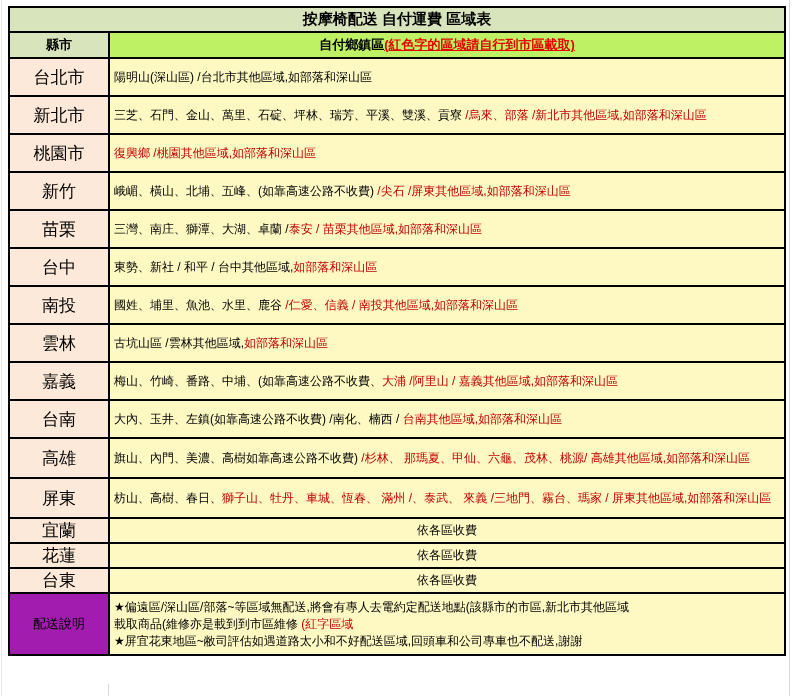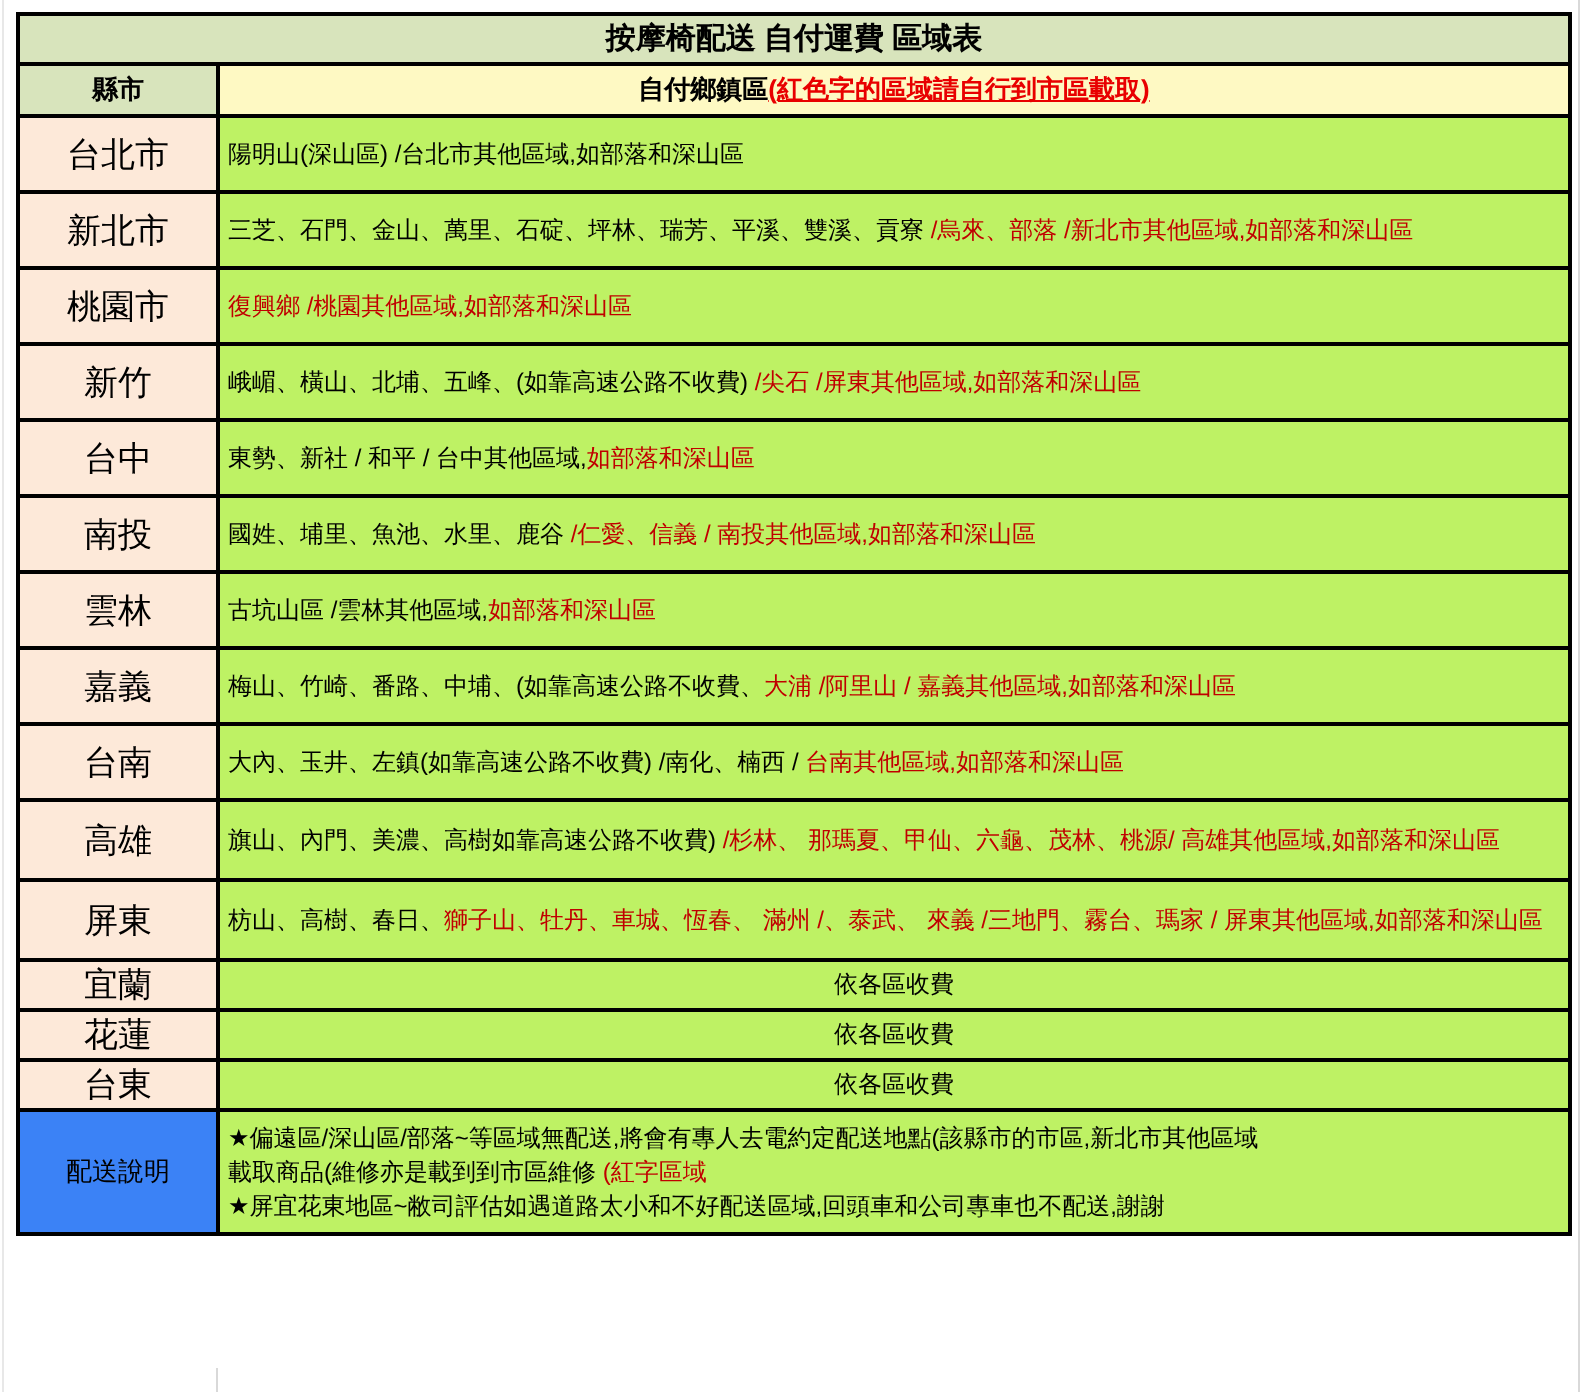--- a/index.html
+++ b/index.html
@@ -12,24 +12,24 @@
   col.c-label{width:100px;}
   tr.r-title{height:25px;}
   tr.r-header{height:26px;}
   tr.r-county{height:38px;}
   tr.r-tall{height:40px;}
   tr.r-short{height:19px;}
   tr.r-note1{height:62px;}
   tr.r-note2{height:39px;}
   td.title-cell{background:#d8e4bc;text-align:center;font-weight:bold;font-size:15px;color:#000;}
   td.header-label{background:#d8e4bc;text-align:center;font-weight:bold;font-size:13px;color:#000;}
-  td.header-zone{background:#fef9c3;text-align:center;font-weight:bold;font-size:13px;color:#000;}
+  td.header-zone{background:#bef264;text-align:center;font-weight:bold;font-size:13px;color:#000;}
   td.county-label{background:#fde9d9;text-align:center;font-size:17px;color:#000;padding:0 2px;}
-  td.note-label{background:#3b82f6;text-align:center;font-size:13px;color:#000;padding:0 2px;}
-  td.zone-cell{background:#bef264;font-size:12px;color:#000;padding:1px 4px;line-height:15px;vertical-align:middle;word-break:break-all;}
+  td.note-label{background:#a21caf;text-align:center;font-size:13px;color:#000;padding:0 2px;}
+  td.zone-cell{background:#fef9c3;font-size:12px;color:#000;padding:1px 4px;line-height:15px;vertical-align:middle;word-break:break-all;}
   td.zone-center{text-align:center;}
   .seg-red{color:#c00000;}
   .hdr-red{color:#e80000;text-decoration:underline;}
   .note-line{display:block;line-height:17px;}
 </style>
 </head>
 <body>
 
 <div class="sheet">
   <div class="gridline-left"></div>
@@ -57,20 +57,24 @@
           <td class="county-label">新北市</td>
           <td class="zone-cell"><span class="seg-black">三芝、石門、金山、萬里、石碇、坪林、瑞芳、平溪、雙溪、貢寮 </span><span class="seg-red">/烏來、部落  /新北市其他區域,如部落和深山區</span></td>
         </tr>
         <tr class="r-county">
           <td class="county-label">桃園市</td>
           <td class="zone-cell"><span class="seg-red">復興鄉 /桃園其他區域,如部落和深山區</span></td>
         </tr>
         <tr class="r-county">
           <td class="county-label">新竹</td>
           <td class="zone-cell"><span class="seg-black">峨嵋、橫山、北埔、五峰、(如靠高速公路不收費) </span><span class="seg-red">/尖石 /屏東其他區域,如部落和深山區</span></td>
+        </tr>
+        <tr class="r-county">
+          <td class="county-label">苗栗</td>
+          <td class="zone-cell"><span class="seg-black">三灣、南庄、獅潭、大湖、卓蘭 /</span><span class="seg-red">泰安 / 苗栗其他區域,如部落和深山區</span></td>
         </tr>
         <tr class="r-county">
           <td class="county-label">台中</td>
           <td class="zone-cell"><span class="seg-black">東勢、新社 / 和平 / 台中其他區域,</span><span class="seg-red">如部落和深山區</span></td>
         </tr>
         <tr class="r-county">
           <td class="county-label">南投</td>
           <td class="zone-cell"><span class="seg-black">國姓、埔里、魚池、水里、鹿谷 </span><span class="seg-red">/仁愛、信義 / 南投其他區域,如部落和深山區</span></td>
         </tr>
         <tr class="r-county">

